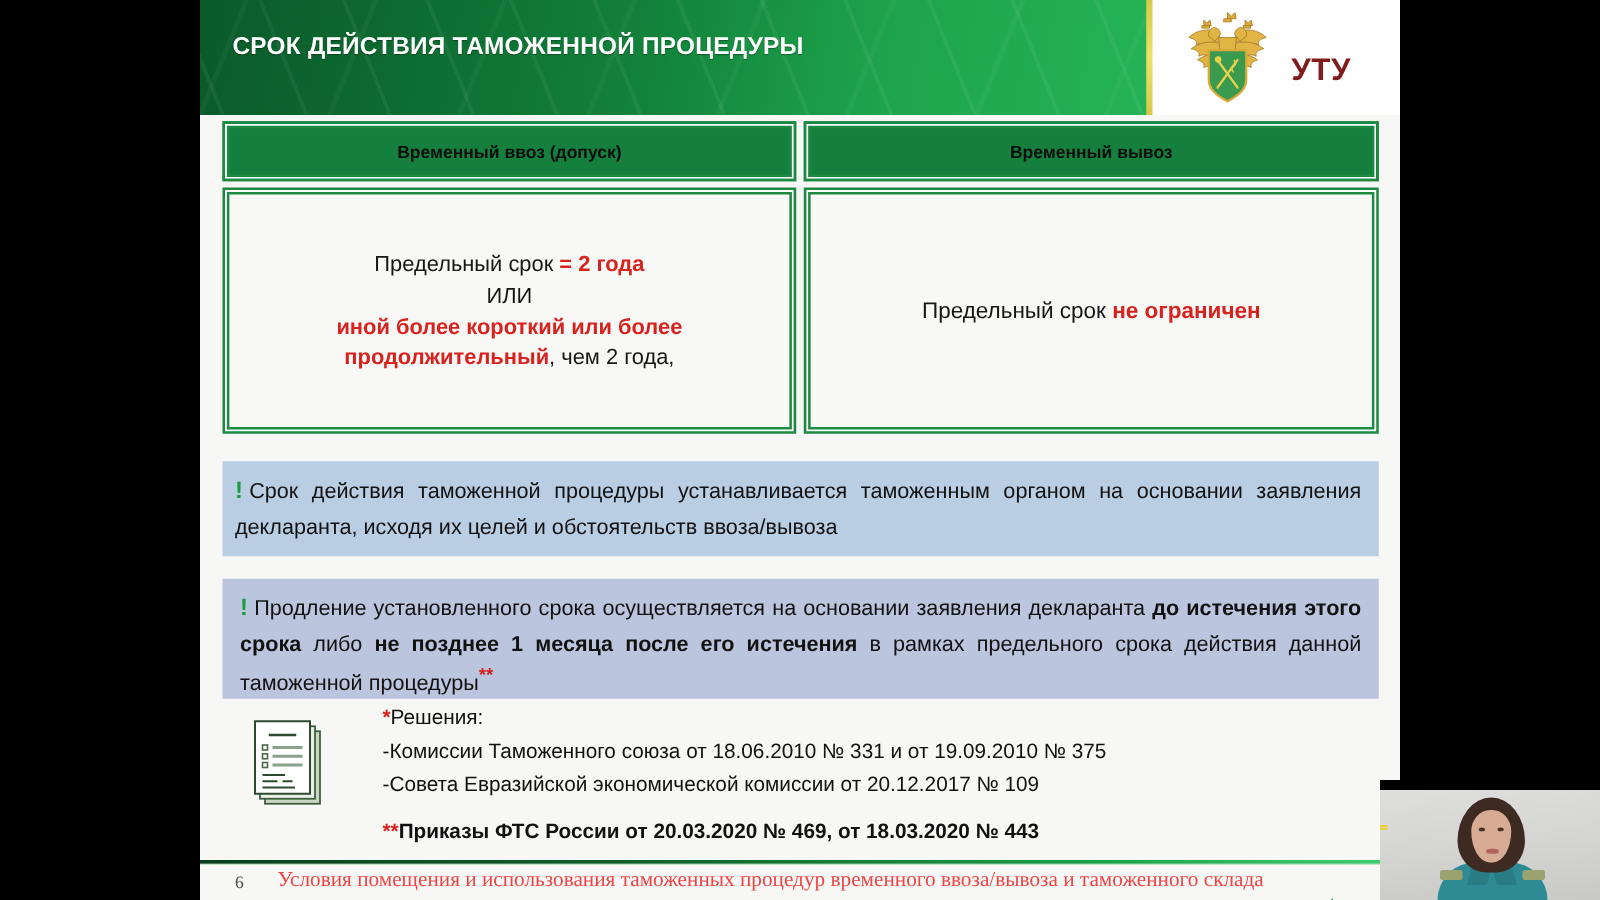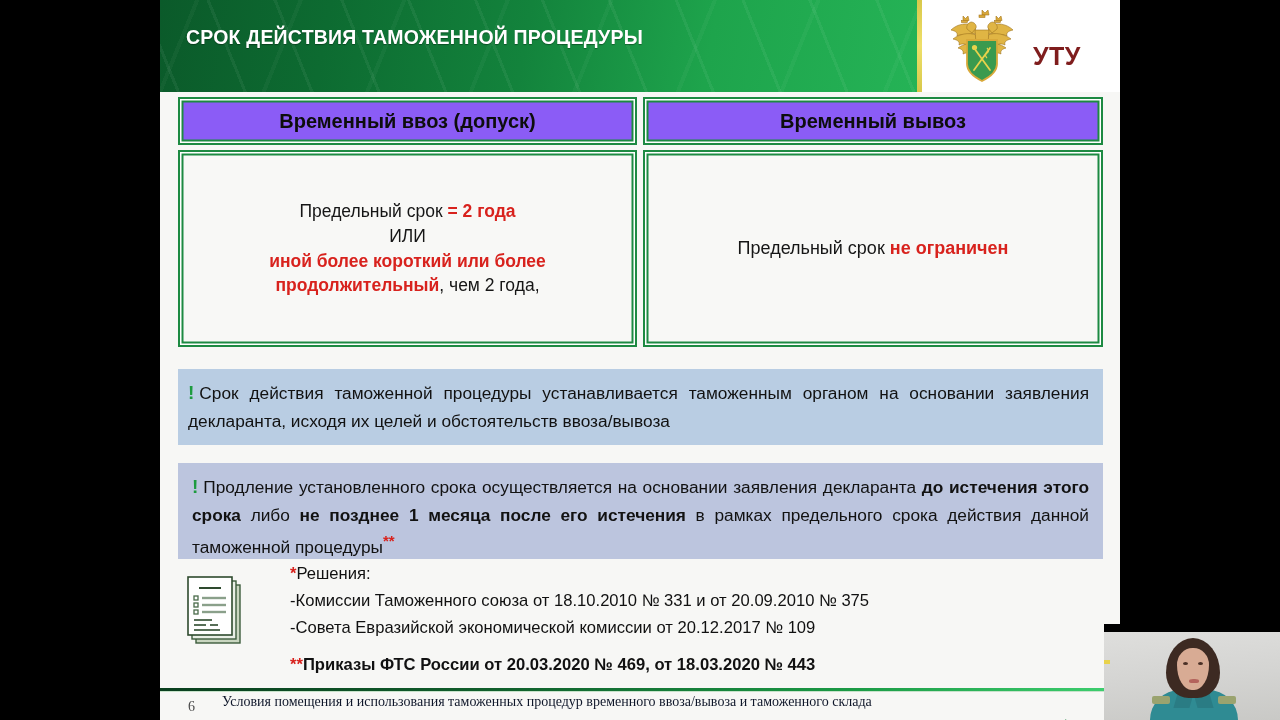--- a/index.html
+++ b/index.html
@@ -129,25 +129,25 @@
     display: flex;
     gap: 6px;
   }
   .tcell {
     border: 2px solid #1d8a42;
     box-shadow: inset 0 0 0 1.5px #ffffff, inset 0 0 0 3.5px #1d8a42;
     box-sizing: border-box;
   }
   .th {
     height: 48px;
-    background: #8b5cf6;
+    background: #15803d;
     display: flex;
     align-items: center;
     justify-content: center;
-    font-size: 20px;
+    font-size: 14px;
     font-weight: bold;
     color: #0d0d0d;
   }
   .tb {
     background: #f8f8f6;
     height: 197px;
     display: flex;
     align-items: center;
     justify-content: center;
     text-align: center;
@@ -195,21 +195,21 @@
     font-weight: bold;
     font-size: 19px;
     margin-right: 5px;
   }
   .callout b { font-weight: bold; }
   .sup-red { color: #d8221d; font-weight: bold; font-size: 15px; vertical-align: super; }
 
   
   #notes {
     position: absolute;
-    left: 18px;
+    left: 34px;
     top: 561px;
     width: 925px;
     height: 118px;
   }
   #doc-icon {
     position: absolute;
     left: 8px;
     top: 14px;
     width: 62px;
     height: 74px;
@@ -258,22 +258,22 @@
     position: absolute;
     left: 28px; top: 5px;
     font-family: "Liberation Serif", serif;
     font-size: 14px;
     color: #4a4a4a;
   }
   #foot-title {
     position: absolute;
     left: 62px; top: 0;
     font-family: "Liberation Serif", serif;
-    font-size: 14px;
-    color: #0f172a;
+    font-size: 17px;
+    color: #ef4444;
     white-space: nowrap;
   }
   #foot-site {
     position: absolute;
     right: 14px; top: 23px;
     font-size: 11.5px;
     font-weight: bold;
     color: #17823c;
   }
 
@@ -489,21 +489,21 @@
           <line x1="8" y1="50" x2="20" y2="50"></line>
           <line x1="24" y1="50" x2="32" y2="50"></line>
           <line x1="8" y1="55" x2="34" y2="55"></line>
         </g>
       </svg>
 
       <div id="notes-text">
         <div class="note-line">
           <span class="star">*</span><span>Решения:</span>
         </div>
-        <div class="note-line">-Комиссии Таможенного союза от 18.10.2010 № 331 и  от 20.09.2010 № 375</div>
+        <div class="note-line">-Комиссии Таможенного союза от 18.06.2010 № 331 и  от 19.09.2010 № 375</div>
         <div class="note-line">-Совета Евразийской экономической комиссии от 20.12.2017 № 109</div>
         <div class="note-gap"></div>
         <div class="note-line">
           <span class="star">**</span><b>Приказы ФТС России от 20.03.2020 № 469, от 18.03.2020 № 443</b>
         </div>
       </div>
     </div>
 
     <div id="foot-rule"></div>
     <div id="foot-rule2"></div>

